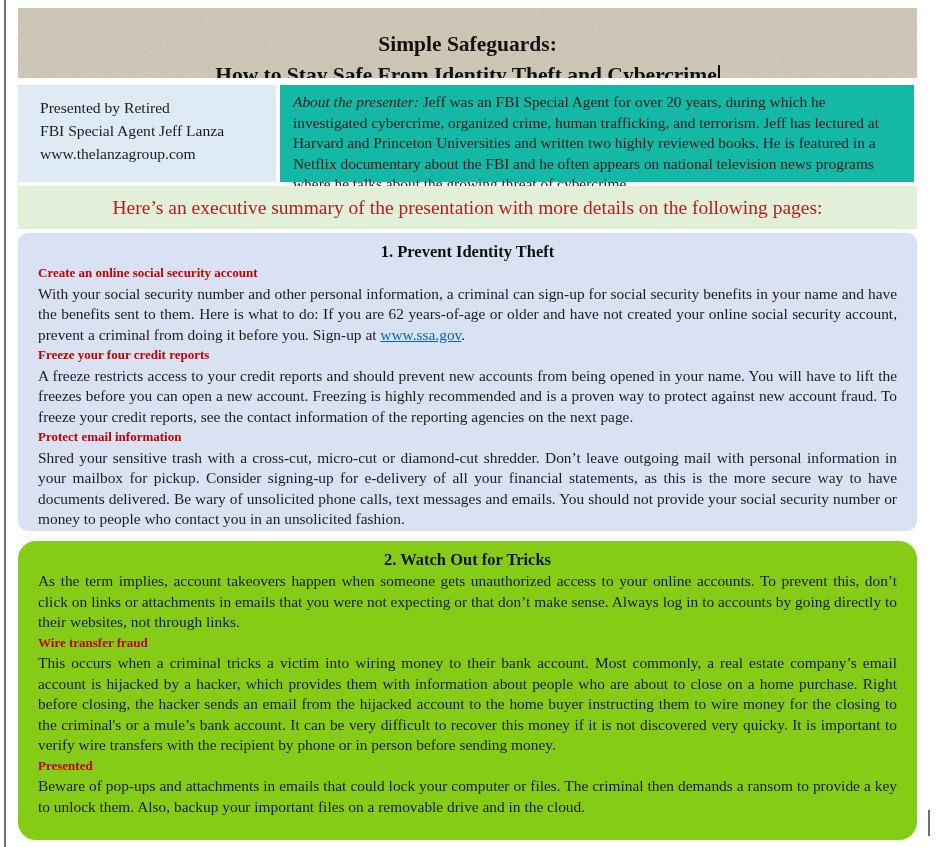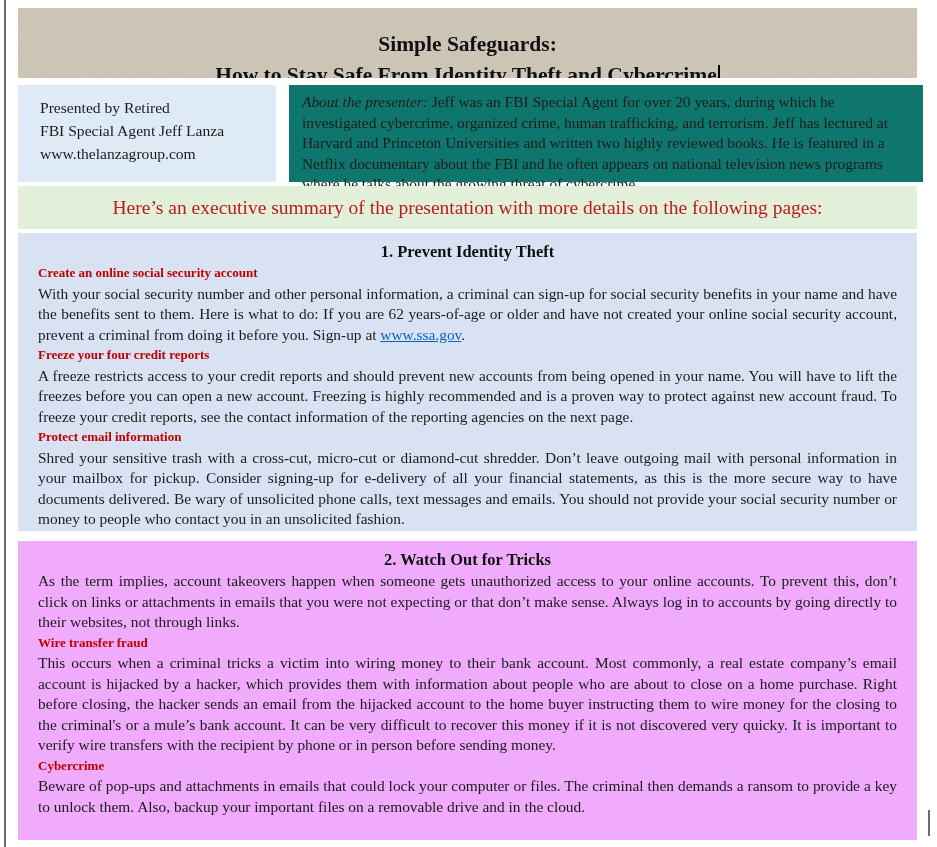--- a/index.html
+++ b/index.html
@@ -41,42 +41,42 @@
 
   
   .presenter-row { top: 85px; height: 97px; position: absolute; display: flex; }
   .presenter-box {
     width: 258px; height: 97px; background: #DEEAF6;
     padding: 11px 8px 4px 22px;
     font-size: 15.6px; line-height: 23px;
     flex: none;
   }
   .about-box {
-    margin-left: 13px; width: 634px; height: 97px; background: #0f766e;
+    margin-left: 4px; width: 634px; height: 97px; background: #14b8a6;
     padding: 7px 14px 0 13px;
     font-size: 15.4px; line-height: 20.5px;
     flex: none;
   }
   .about-box .lead { font-style: italic; }
 
   
   .summary-banner {
     top: 186px; height: 43px; position: absolute;
     background: #E2EFD9;
     text-align: center;
     font-size: 19.5px; line-height: 43px; color: #b91c1c;
   }
 
   
   .section {
     position: absolute; overflow: hidden;
     padding: 8px 20px 0 20px;
   }
-  .section-1 { top: 233px; height: 298px; background: #D9E2F3; }
-  .section-2 { top: 541px; height: 299px; background: #f0abfc; }
+  .section-1 { top: 233px; height: 298px; background: #D9E2F3; border-radius: 10px; }
+  .section-2 { top: 541px; height: 299px; background: #84cc16; border-radius: 18px; }
   .section-title {
     text-align: center; font-weight: bold; font-size: 16.5px; line-height: 21px;
     margin-bottom: 1px; color: #111;
   }
   .item-heading {
     color: #C00000; font-weight: bold; font-size: 13px; line-height: 20.5px;
   }
   .item-body {
     font-size: 15.4px; line-height: 20.5px; text-align: justify; color: #1b1b1b;
   }
@@ -134,16 +134,16 @@
 <div class="section section-2 content-col">
   <div class="section-title">2. Watch Out for Tricks</div>
   <div class="item">
     <div class="item-body">As the term implies, account takeovers happen when someone gets unauthorized access to your online accounts. To prevent this, don’t click on links or attachments in emails that you were not expecting or that don’t make sense. Always log in to accounts by going directly to their websites, not through links.</div>
   </div>
   <div class="item">
     <div class="item-heading">Wire transfer fraud</div>
     <div class="item-body">This occurs when a criminal tricks a victim into wiring money to their bank account. Most commonly, a real estate company’s email account is hijacked by a hacker, which provides them with information about people who are about to close on a home purchase. Right before closing, the hacker sends an email from the hijacked account to the home buyer instructing them to wire money for the closing to the criminal's or a mule’s bank account. It can be very difficult to recover this money if it is not discovered very quicky. It is important to verify wire transfers with the recipient by phone or in person before sending money.</div>
   </div>
   <div class="item">
-    <div class="item-heading">Cybercrime</div>
+    <div class="item-heading">Presented</div>
     <div class="item-body">Beware of pop-ups and attachments in emails that could lock your computer or files. The criminal then demands a ransom to provide a key to unlock them. Also, backup your important files on a removable drive and in the cloud.</div>
   </div>
 </div>
 
 </body></html>

